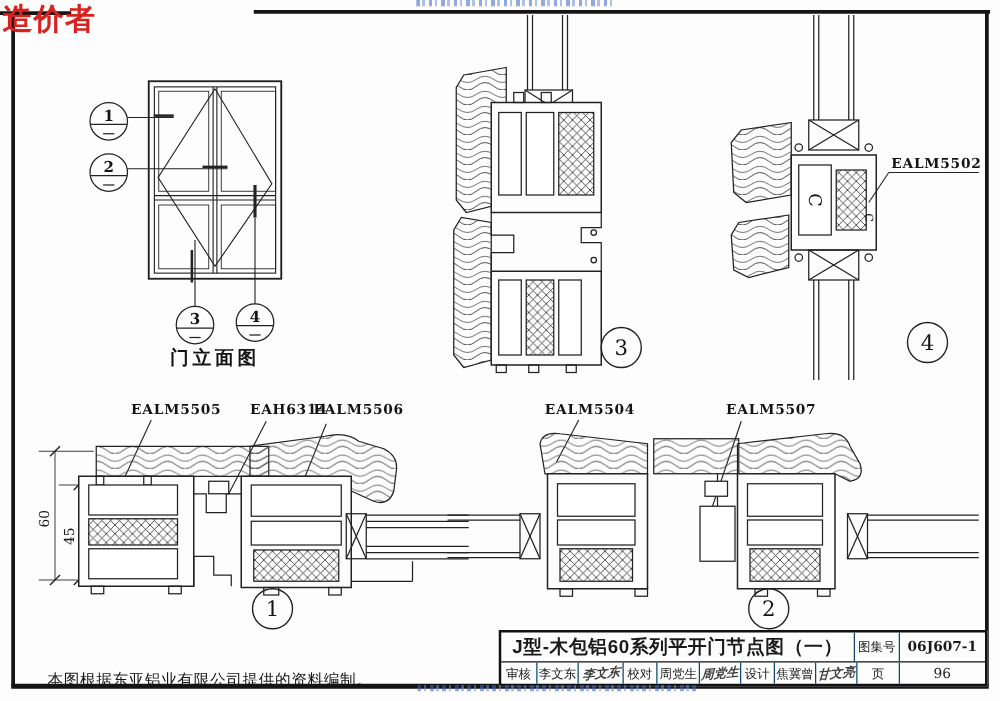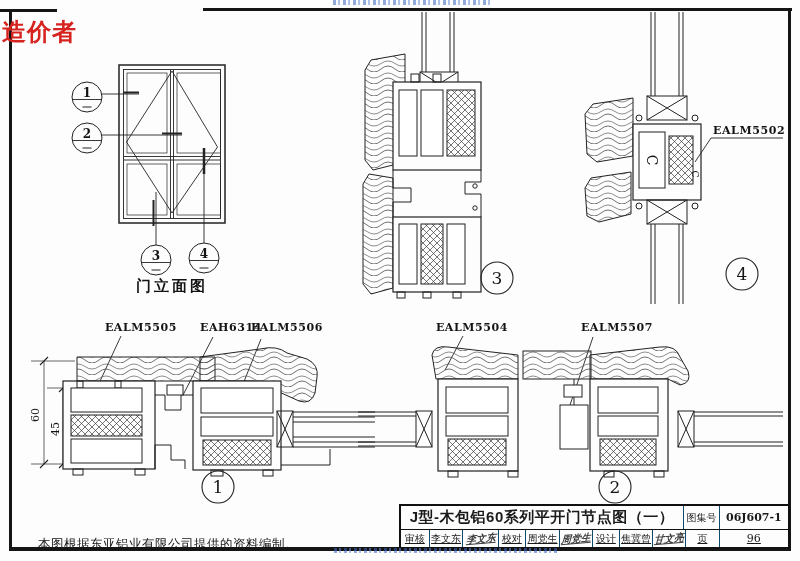--- a/index.html
+++ b/index.html
@@ -10,21 +10,20 @@
     color:#1a1a1a;
   }
   
   .frame-line{position:absolute;background:#151515;}
   
   .wm-red{
     position:absolute;left:2px;top:4px;
     font-size:24px;font-weight:bold;color:#d6231f;
     letter-spacing:1px;line-height:1;z-index:5;
     font-family:Liberation Sans, sans-serif;
-    margin-top:16px;
   }
   
   .smudge{
     position:absolute;z-index:6;opacity:.55;
     background:repeating-linear-gradient(90deg,#3a64c4 0 3px,transparent 3px 5px,#6d8fd6 5px 7px,transparent 7px 10px);
   }
   svg{position:absolute;overflow:visible;}
   svg text{font-family:"DejaVu Serif","Liberation Serif",serif;fill:#141414;}
   .lbl{font-size:11px;font-weight:600;letter-spacing:.6px;}
   .dimtxt{font-size:11px;}
@@ -33,21 +32,21 @@
   .caption{font-size:15px;font-weight:bold;letter-spacing:3px;
     font-family:"Liberation Sans","DejaVu Sans",sans-serif;}
   
   .tblock{
     position:absolute;left:399px;top:504px;width:391px;height:45px;
     border:2px solid #111;box-sizing:border-box;background:#fdfdfd;z-index:4;
     display:flex;flex-direction:column;
   }
   .trow{display:flex;flex-direction:row;box-sizing:border-box;}
   .trow1{height:24px;border-bottom:1px solid #111;}
-  .trow2{flex:1;text-decoration:underline;}
+  .trow2{flex:1;}
   .tcell{
     box-sizing:border-box;display:flex;align-items:center;justify-content:center;
     border-left:1px solid #0c4a6e;overflow:hidden;white-space:nowrap;
   }
   .tcell:first-child{border-left:none;}
   .t-title{width:285px;font-size:15px;font-weight:bold;letter-spacing:.5px;}
   .t-atlas-lbl{width:36px;font-size:10px;}
   .t-atlas-no{width:70px;font-size:11px;font-weight:bold;font-family:"DejaVu Serif",serif;}
   .c28{width:28px;}.c34{width:34px;}.c36{width:36px;}.c27{width:27px;}
   .c35{width:35px;}.c33{width:33px;}.c70{width:70px;}

